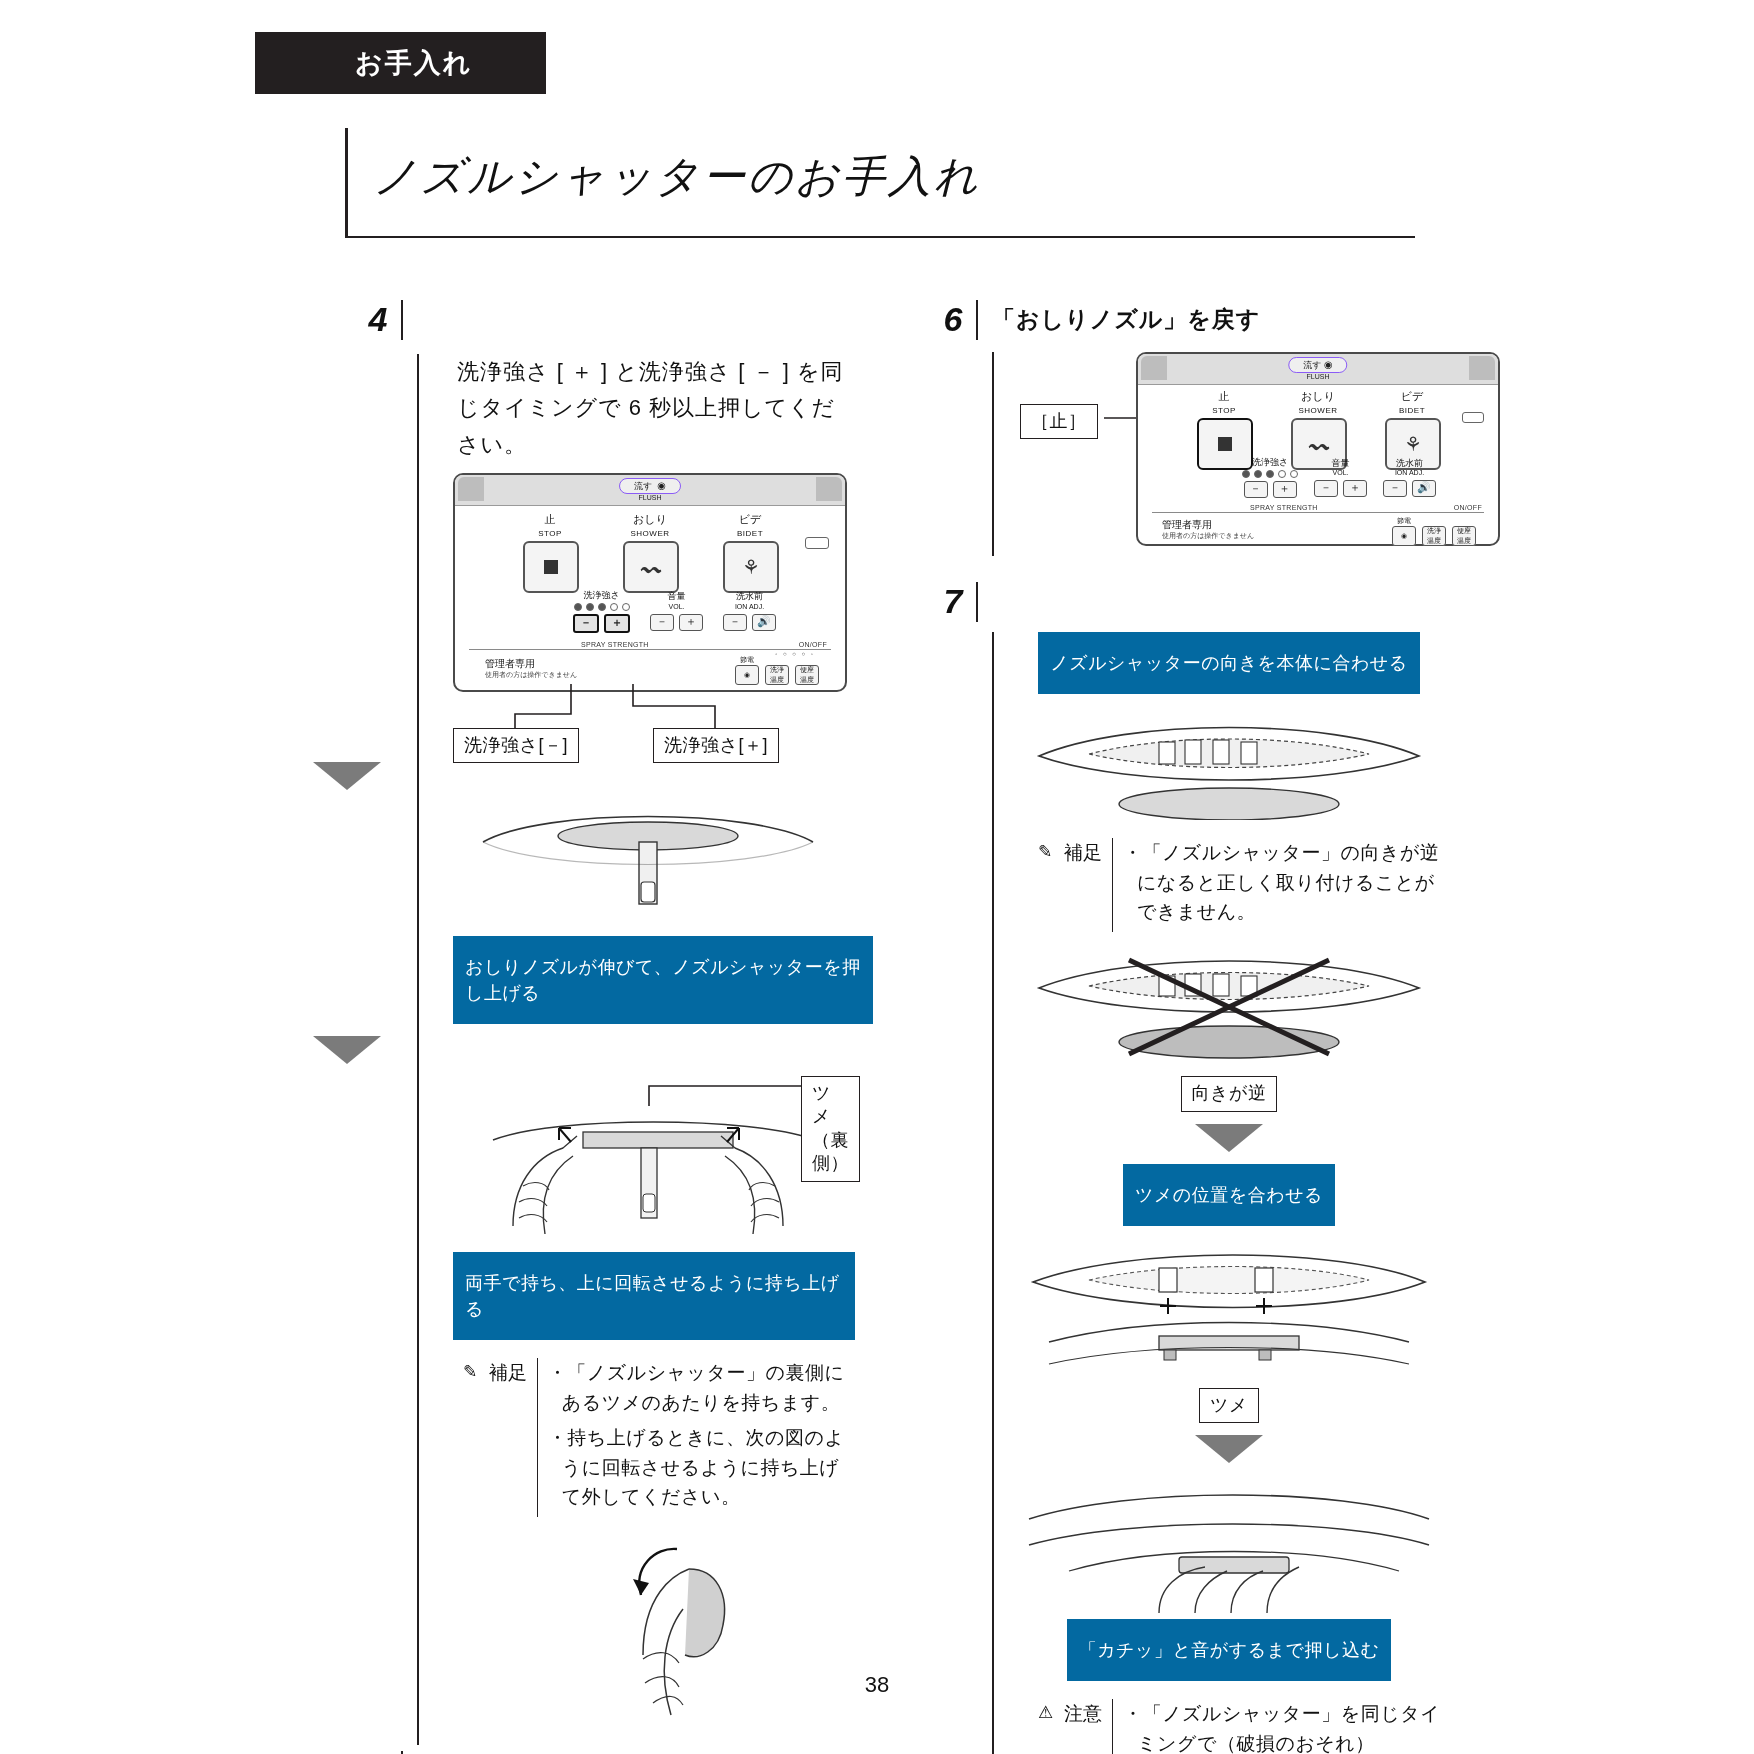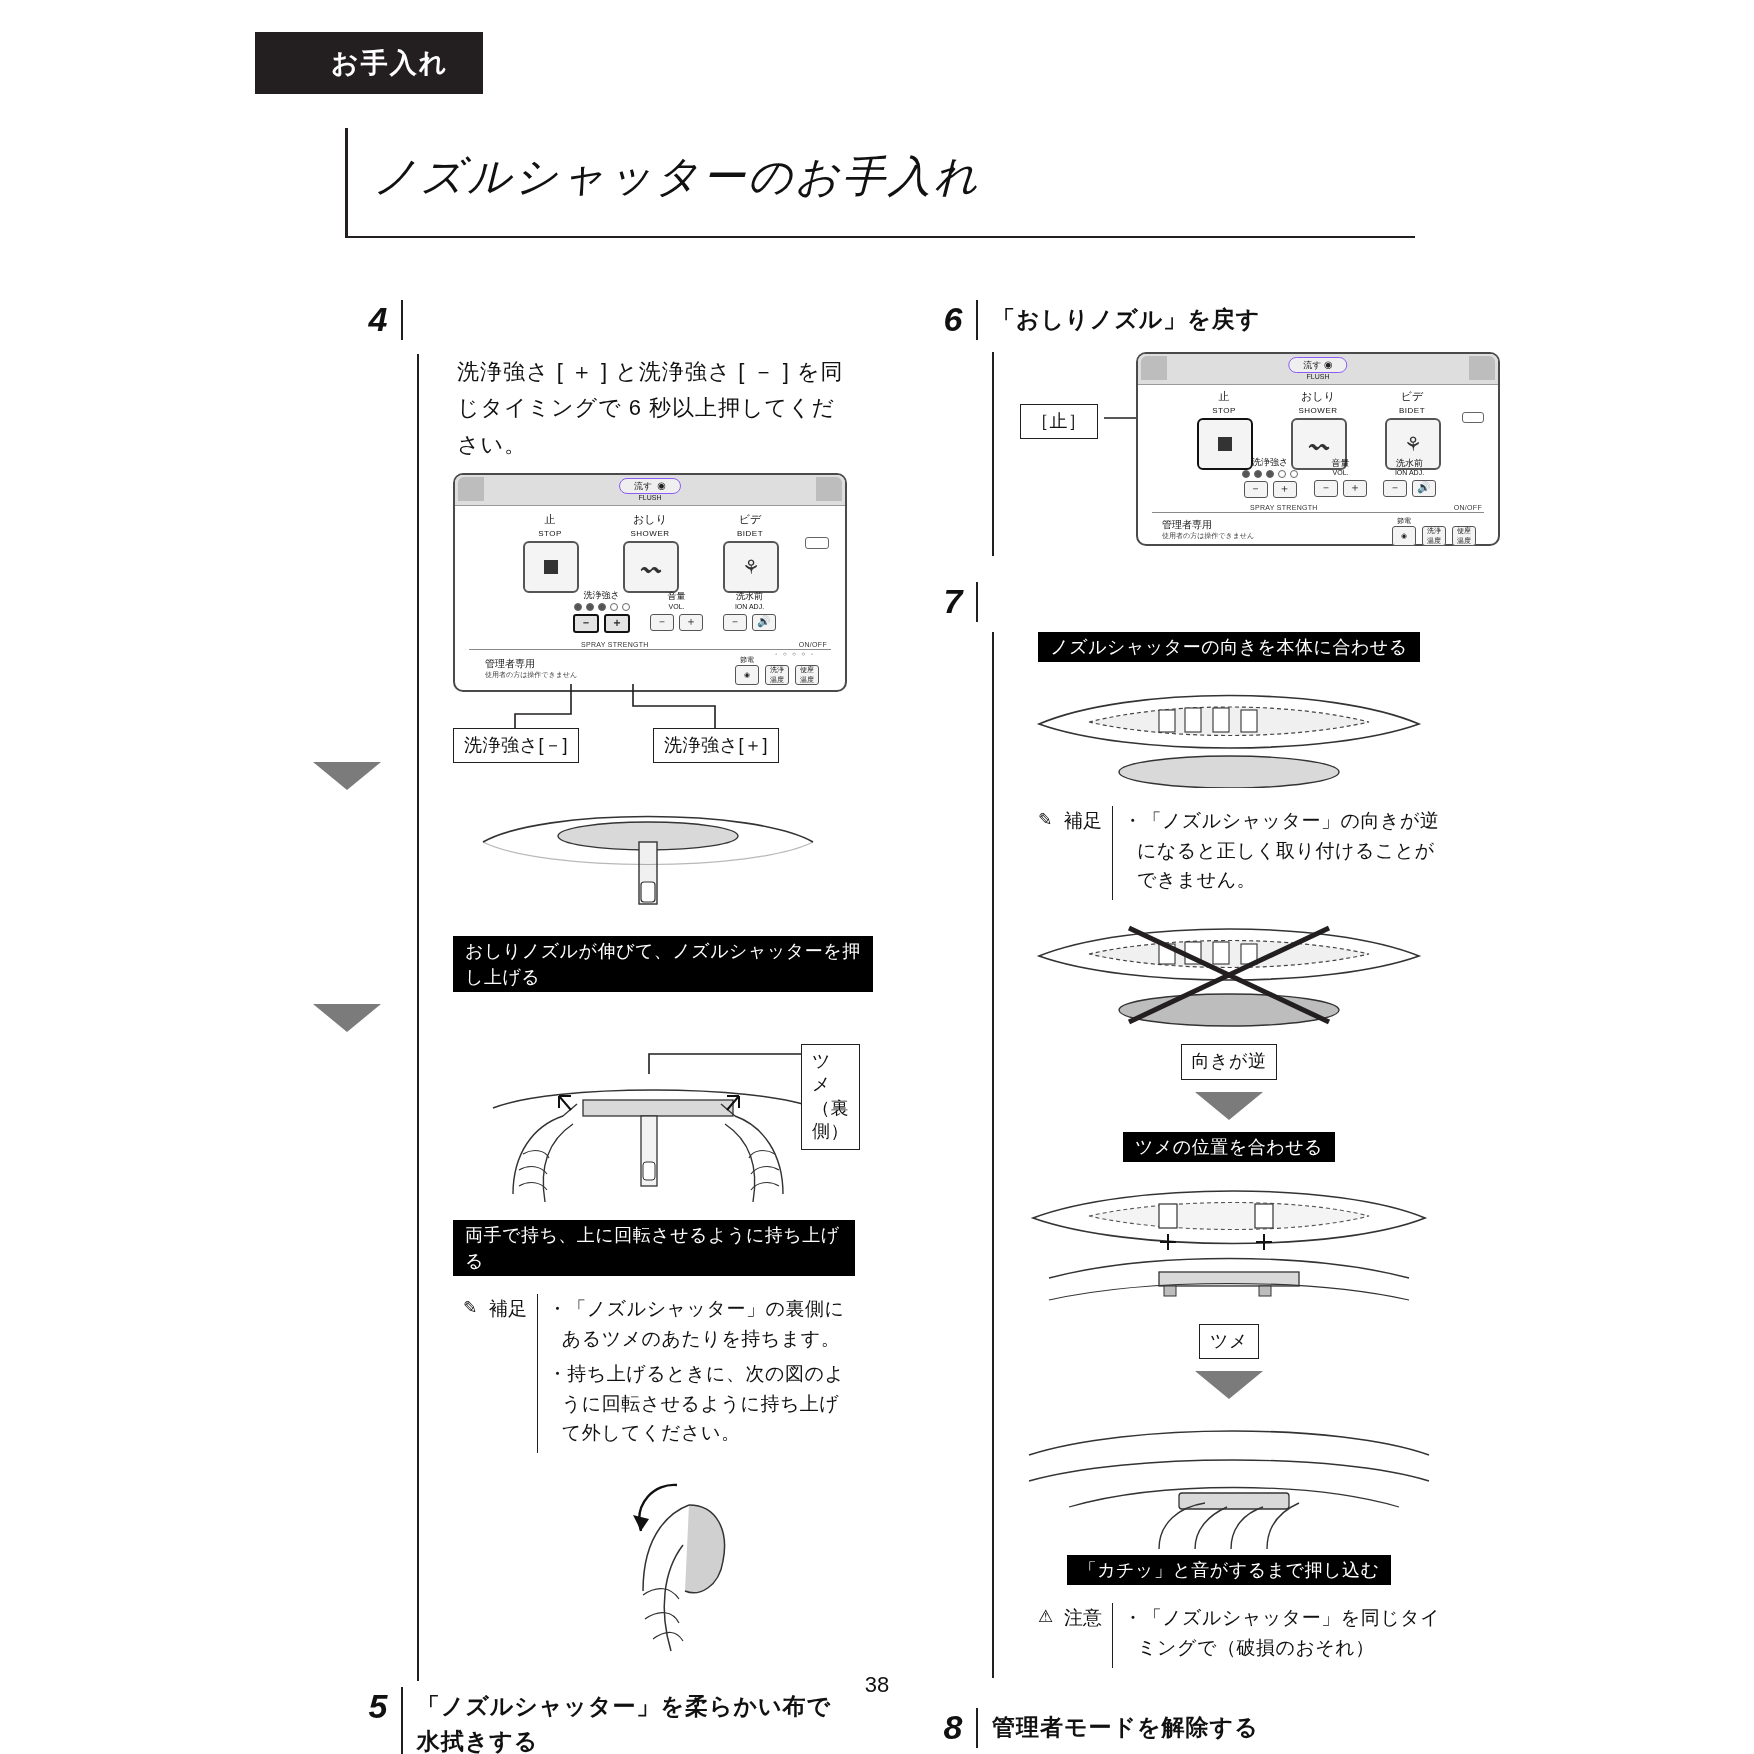--- a/index.html
+++ b/index.html
@@ -5,23 +5,23 @@
   html,body{margin:0;padding:0;}
   body{
     width:1754px;height:1754px;background:#ffffff;
     font-family:"Liberation Sans","DejaVu Sans",sans-serif;
     color:#111;position:relative;overflow:hidden;
   }
   .page{position:absolute;left:0;top:0;width:1754px;height:1754px;}
 
   
   .chapter-tab{
-    position:absolute;left:255px;top:32px;width:228px;height:62px;
+    position:absolute;left:255px;top:32px;width:291px;height:62px;
     background:#231f20;color:#fff;display:flex;align-items:center;
-    padding-left:76px;box-sizing:border-box;
+    padding-left:100px;box-sizing:border-box;
     font-size:27px;font-weight:bold;letter-spacing:2px;
   }
   .title-wrap{position:absolute;left:345px;top:128px;width:1070px;}
   .title-rule-left{position:absolute;left:0;top:0;width:3px;height:108px;background:#231f20;}
   .title-text{
     position:absolute;left:28px;top:20px;font-size:43px;letter-spacing:3px;font-weight:500;font-style:italic;
   }
   .title-rule-bottom{position:absolute;left:0;top:108px;width:1070px;height:2px;background:#231f20;}
 
   
@@ -89,22 +89,22 @@
     font-size:7px;display:flex;align-items:center;justify-content:center;color:#222;
   }
   .spray-en{position:absolute;font-size:7px;letter-spacing:0.3px;color:#333;}
 
   
   .cbox{
     display:inline-block;border:1.5px solid #231f20;background:#fff;
     font-size:18px;padding:5px 10px;line-height:1.3;letter-spacing:0.5px;
   }
   .blackbox{
-    display:inline-block;background:#000000;color:#fff;font-size:18px;
-    padding:2px 12px;line-height:1.45;letter-spacing:0.5px;
+    display:inline-block;background:#0369a1;color:#fff;font-size:18px;
+    padding:18px 12px;line-height:1.45;letter-spacing:0.5px;
   }
   .arrow-wide{
     width:0;height:0;border-left:34px solid transparent;border-right:34px solid transparent;
     border-top:28px solid #7b7b7b;margin:12px auto;
   }
 
   
   .note{display:flex;margin-top:18px;margin-left:30px;}
   .note .ico{width:26px;flex:0 0 26px;font-size:17px;padding-top:3px;}
   .note .ttl{font-size:19px;padding-top:2px;padding-right:10px;white-space:nowrap;}

